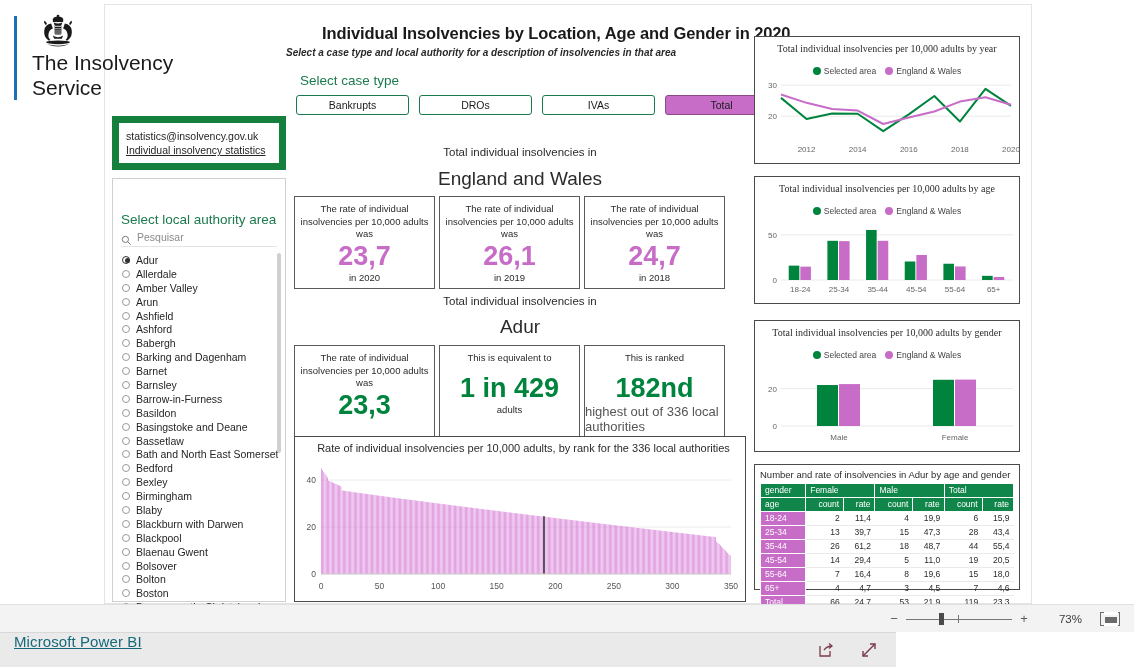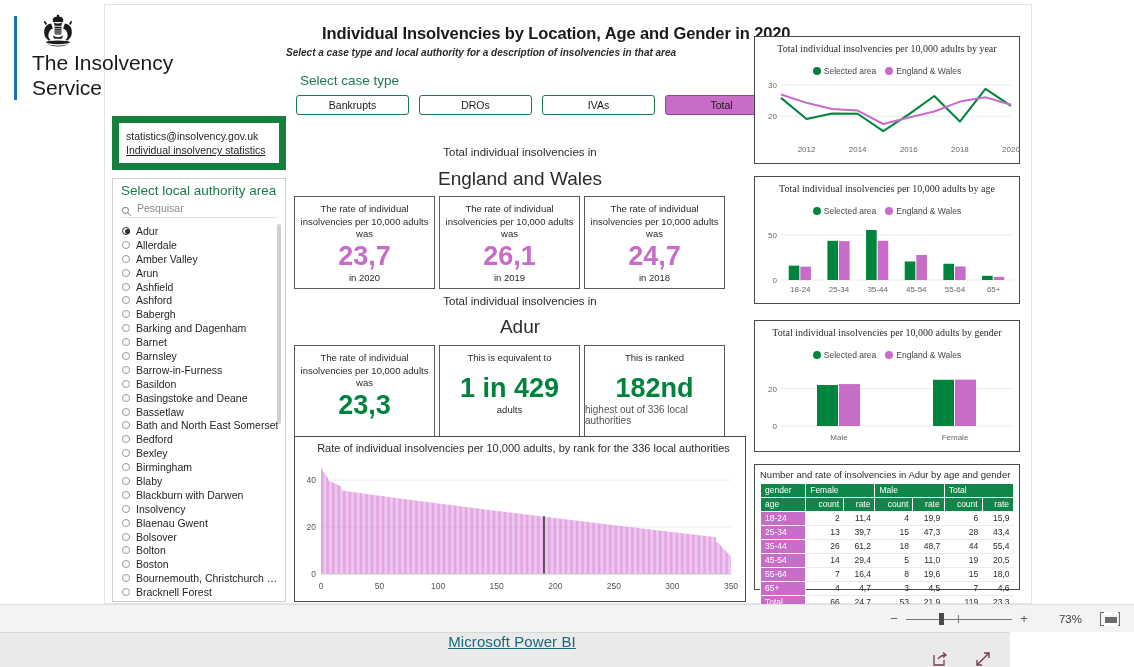--- a/index.html
+++ b/index.html
@@ -55,23 +55,23 @@
   }
   .fit-btn::before, .fit-btn::after {
     content:""; position:absolute; background:#ffffff;
   }
   .fit-btn::before { left:3px; top:-1px; width:14px; height:3px; }
   .fit-btn::after { left:3px; bottom:-1px; width:14px; height:3px; }
   .fit-inner { position:absolute; left:4px; top:4px; width:12px; height:6px; background:#6b6b6b; }
 
   
   .footer {
-    position: absolute; left: 0; top: 632px; width: 1010px; height: 35px;
+    position: absolute; left: 0; top: 632px; width: 896px; height: 35px;
     background: #eaeaea; border-top: 1px solid #d8d8d8;
-    display: flex; align-items: center; flex-direction: column;
+    display: flex; 
   }
   .footer-link {
     margin-left: 14px; font-size: 15px; color: #16697a; text-decoration: underline;
     font-family: "Liberation Sans", sans-serif; letter-spacing: .1px;
   }
   .footer-icons { margin-left: auto; display: flex; align-items: center; gap: 26px; margin-right: 18px; }
   .ficon { width: 18px; height: 18px; color: #7a3b4a; }
 
   
   .brand {
@@ -94,20 +94,21 @@
     font-size: 10.5px; color: #252525; text-decoration: underline; line-height: 14px; display:block;
   }
 
   .la-panel {
     position: absolute; left: 112px; top: 178px; width: 174px; height: 424px;
     border: 1px solid #d0d0d0; background: #ffffff;
   }
   .la-title {
     font-size: 13.5px; color: #1a7a4c; padding: 4px 8px 2px 8px;
     font-family: "Liberation Sans", sans-serif;
+    margin-top: 29px;
   }
   .la-search {
     display: flex; align-items: center; gap: 5px;
     margin: 2px 8px 6px 8px; padding-bottom: 3px; border-bottom: 1px solid #e3e3e3;
   }
   .la-search-icon { width: 11px; height: 11px; color: #6d6d6d; }
   .la-search-ph { font-size: 10.5px; color: #8b8b8b; }
   .la-list {
     position: relative; margin: 0 2px 0 6px; height: 380px; overflow: hidden;
   }
@@ -165,21 +166,21 @@
   .kpi-row { position: absolute; left: 294px; display: flex; gap: 4px; }
   .kpi-card {
     width: 141px; height: 93px; border: 1px solid #5a5a5a; background: #ffffff;
     display: flex; flex-direction: column; align-items: center; padding-top: 6px;
   }
   .kpi-cap { font-size: 9.5px; color: #2b2b2b; line-height: 12.5px; text-align: center; padding: 0 2px; }
   .kpi-val { font-size: 27px; font-weight: bold; line-height: 31px; }
   .kpi-val.magenta { color: #c76cc7; }
   .kpi-val.green { color: #00843d; }
   .kpi-foot { font-size: 9.5px; color: #2b2b2b; }
-  .kpi-foot.tiny { font-size: 10px; color: #555; }
+  .kpi-foot.tiny { font-size: 13px; color: #555; }
 
   
   .rank-panel {
     position: absolute; left: 294px; top: 436px; width: 452px; height: 166px;
     border: 1px solid #4a4a4a; background: #ffffff;
   }
   .rank-title { font-size: 11px; color: #2b2b2b; padding: 5px 0 0 7px; text-align: center; }
 
   
   .rp {
@@ -347,21 +348,21 @@
         <div class="la-item">
           <span class="la-radio"></span>
           <span class="la-label">Blaby</span>
         </div>
         <div class="la-item">
           <span class="la-radio"></span>
           <span class="la-label">Blackburn with Darwen</span>
         </div>
         <div class="la-item">
           <span class="la-radio"></span>
-          <span class="la-label">Insolvency</span>
+          <span class="la-label">Blackpool</span>
         </div>
         <div class="la-item">
           <span class="la-radio"></span>
           <span class="la-label">Blaenau Gwent</span>
         </div>
         <div class="la-item">
           <span class="la-radio"></span>
           <span class="la-label">Bolsover</span>
         </div>
         <div class="la-item">

